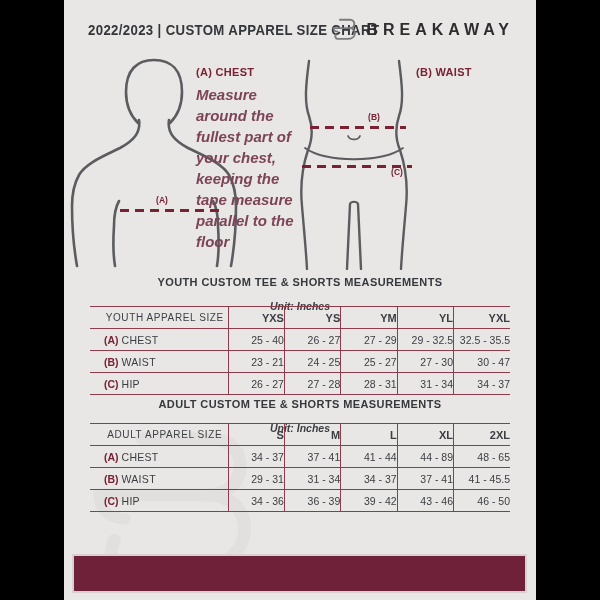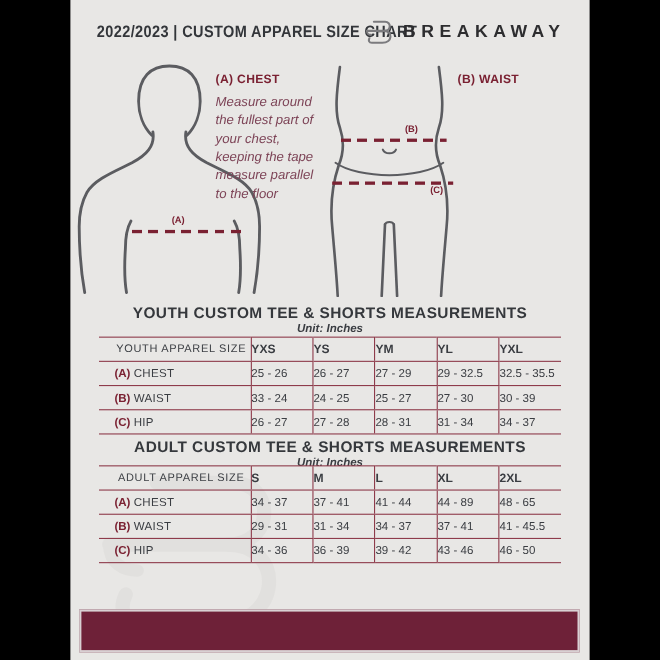--- a/index.html
+++ b/index.html
@@ -36,21 +36,21 @@
   .brand-name{
     font-size:16px;font-weight:700;letter-spacing:5px;color:#2d2d2f;
   }
   .logo-sm{width:28px;height:26px;}
   
   .guide-block{position:absolute;width:102px;z-index:2;}
   .guide-block h3{
     font-size:11px;font-weight:700;color:var(--maroon);letter-spacing:.3px;margin-bottom:6px;
   }
   .guide-block p{
-    font-style:italic;font-size:12px;line-height:1.4;color:var(--instr);white-space:pre-line;
+    font-style:italic;font-size:15px;line-height:1.4;color:var(--instr);white-space:pre-line;font-weight:bold;
   }
   .g-chest{left:132px;top:66px;}
   .g-waist{left:352px;top:66px;width:108px;}
   .g-hips{left:352px;top:166px;width:108px;}
   .figure{position:absolute;z-index:1;}
   .fig-torso{left:4px;top:56px;}
   .fig-lower{left:228px;top:56px;}
   .dash{
     position:absolute;height:2.5px;z-index:2;
     background:repeating-linear-gradient(90deg,var(--maroon) 0 9px,transparent 9px 15px);
@@ -61,37 +61,37 @@
   .marker{
     position:absolute;width:30px;text-align:center;z-index:2;
     font-size:8.5px;font-weight:700;color:var(--maroon);
   }
   .m-a{left:83px;top:195px;}
   .m-b{left:295px;top:112px;}
   .m-c{left:318px;top:167px;}
   
   .tbl-title{position:absolute;left:0;width:100%;text-align:center;z-index:2;}
   .tbl-title h2{
-    font-size:14px;font-weight:700;color:#35383c;letter-spacing:.4px;
+    font-size:11px;font-weight:700;color:#35383c;letter-spacing:.4px;
   }
   .tbl-title .unit{
-    font-size:10.5px;font-style:italic;font-weight:700;color:var(--dark);margin-top:1px;
+    font-size:10.5px;font-style:italic;font-weight:700;color:var(--dark);margin-top:12px;
   }
   .t-youth{top:276px;}
   .t-adult{top:398px;}
   table{
     position:absolute;left:26px;width:420px;border-collapse:collapse;table-layout:fixed;
     border-top:1.5px solid var(--line);border-bottom:1.5px solid var(--line);z-index:2;
   }
   .tbl-y{top:306px;}
   .tbl-a{top:423px;}
   col.c-label{width:138px;}
   th,td{
     height:22px;border-bottom:1.5px solid var(--line);
-    font-size:10.5px;color:var(--dark);text-align:left;vertical-align:middle;
+    font-size:10.5px;color:var(--dark);text-align:right;vertical-align:middle;
   }
   th+th,td+td{border-left:1.5px solid var(--line);}
   th.lbl{
     text-align:center;padding-left:12px;font-weight:400;font-size:10px;letter-spacing:.6px;color:#3d4045;
   }
   th.size{font-weight:700;font-size:11px;}
   td.rowlbl{text-align:left;padding-left:14px;}
   td.rowlbl .pfx{font-weight:700;color:var(--maroon);}
   td.rowlbl .nm{color:var(--dark);letter-spacing:.3px;}
   
@@ -183,33 +183,33 @@
         <tr>
       <th class="lbl">YOUTH APPAREL SIZE</th>
       <th class="size">YXS</th>
       <th class="size">YS</th>
       <th class="size">YM</th>
       <th class="size">YL</th>
       <th class="size">YXL</th>
     </tr>
     <tr>
       <td class="rowlbl"><span class="pfx">(A)</span> <span class="nm">CHEST</span></td>
-      <td>25 - 26</td>
+      <td>25 - 40</td>
       <td>26 - 27</td>
       <td>27 - 29</td>
       <td>29 - 32.5</td>
       <td>32.5 - 35.5</td>
     </tr>
     <tr>
       <td class="rowlbl"><span class="pfx">(B)</span> <span class="nm">WAIST</span></td>
-      <td>33 - 24</td>
+      <td>23 - 21</td>
       <td>24 - 25</td>
       <td>25 - 27</td>
       <td>27 - 30</td>
-      <td>30 - 39</td>
+      <td>30 - 47</td>
     </tr>
     <tr>
       <td class="rowlbl"><span class="pfx">(C)</span> <span class="nm">HIP</span></td>
       <td>26 - 27</td>
       <td>27 - 28</td>
       <td>28 - 31</td>
       <td>31 - 34</td>
       <td>34 - 37</td>
     </tr>
   </tbody>

